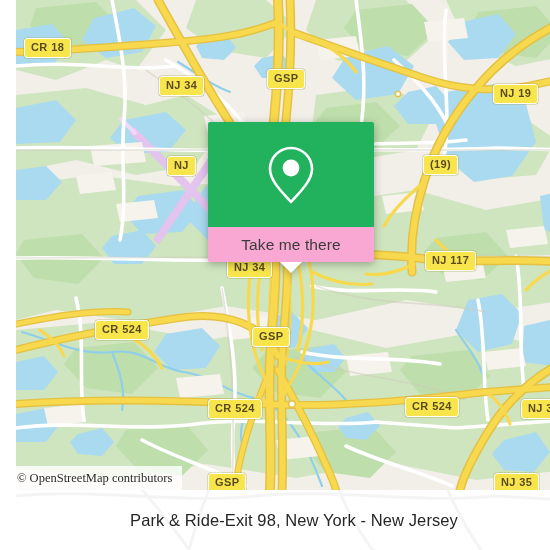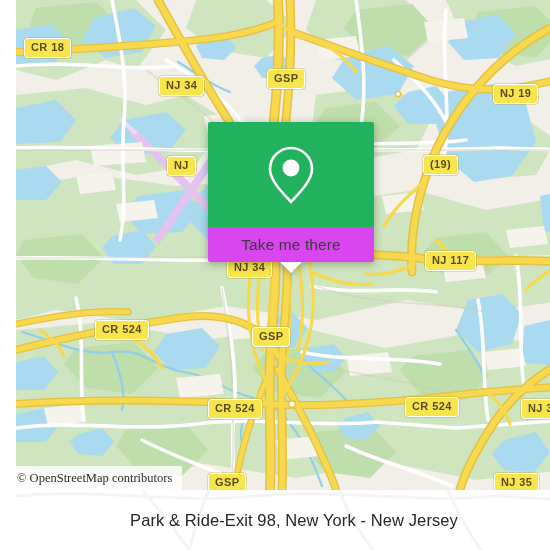--- a/index.html
+++ b/index.html
@@ -47,21 +47,21 @@
     z-index: 40;
   }
   #popup-head {
     height: 105px;
     background: #22b25e;
     border-radius: 2px 2px 0 0;
     display: flex; align-items: center; justify-content: center;
   }
   #popup-foot {
     height: 35px;
-    background: #d946ef;
+    background: #f9a8d4;
     border-radius: 0 0 2px 2px;
     display: flex; align-items: center; justify-content: center;
   }
   #popup-foot-label {
     color: #3b3b3b;
     font-size: 15.5px;
     font-family: "Liberation Sans", sans-serif;
     letter-spacing: .1px;
   }
   #popup-tail {

